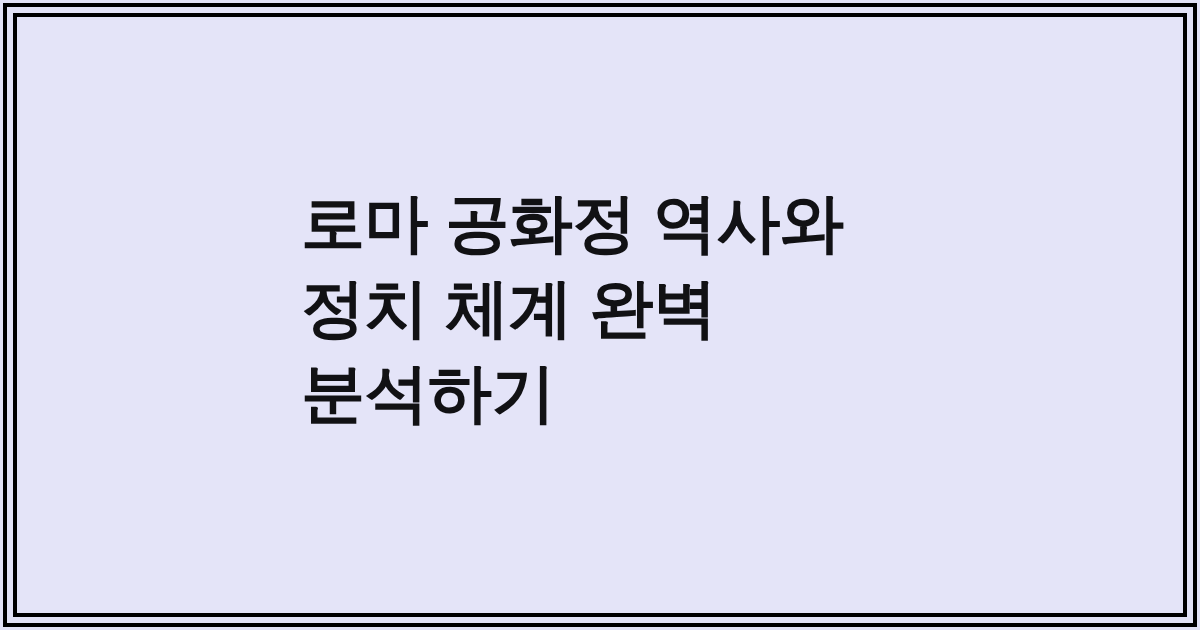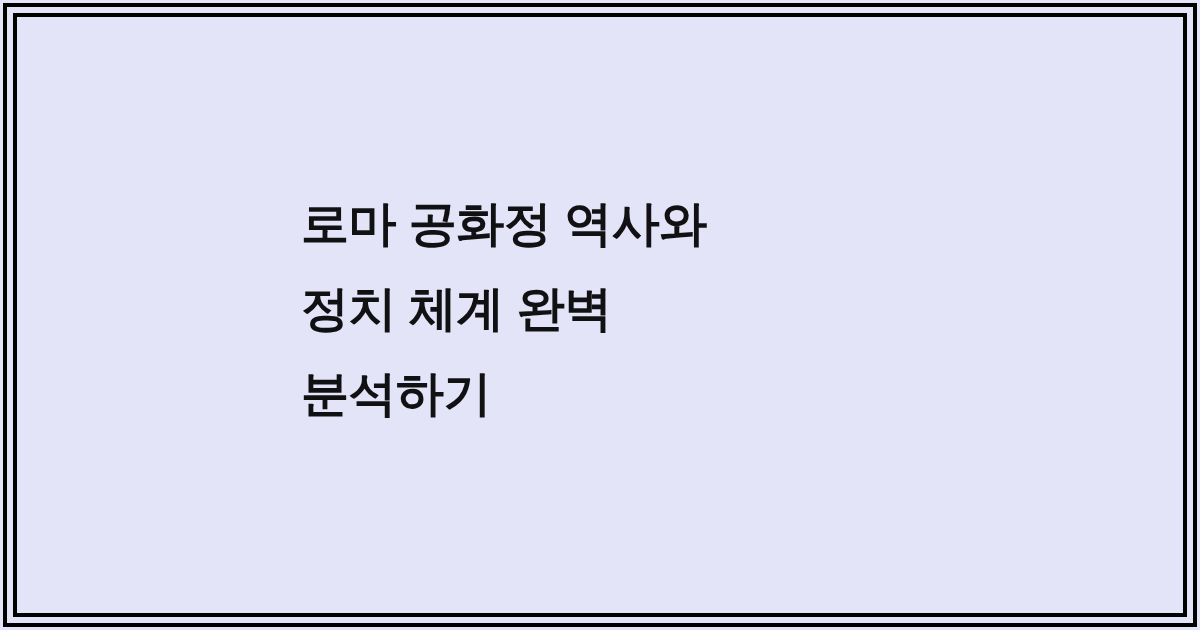--- a/index.html
+++ b/index.html
@@ -52,21 +52,21 @@
     width: 100%;
     padding-left: 284px;
     padding-right: 40px;
     padding-bottom: 14px;    
   }
 
   .headline {
     margin: 0;
     color: #111114;
     font-family: "Liberation Sans", "DejaVu Sans", sans-serif;
-    font-size: 48px;
+    font-size: 64px;
     font-weight: 700;
     line-height: 85px;
     letter-spacing: -0.5px;
     text-align: left;
     white-space: pre-line;   
     word-break: keep-all;
   }
 </style>
 </head>
 <body>

